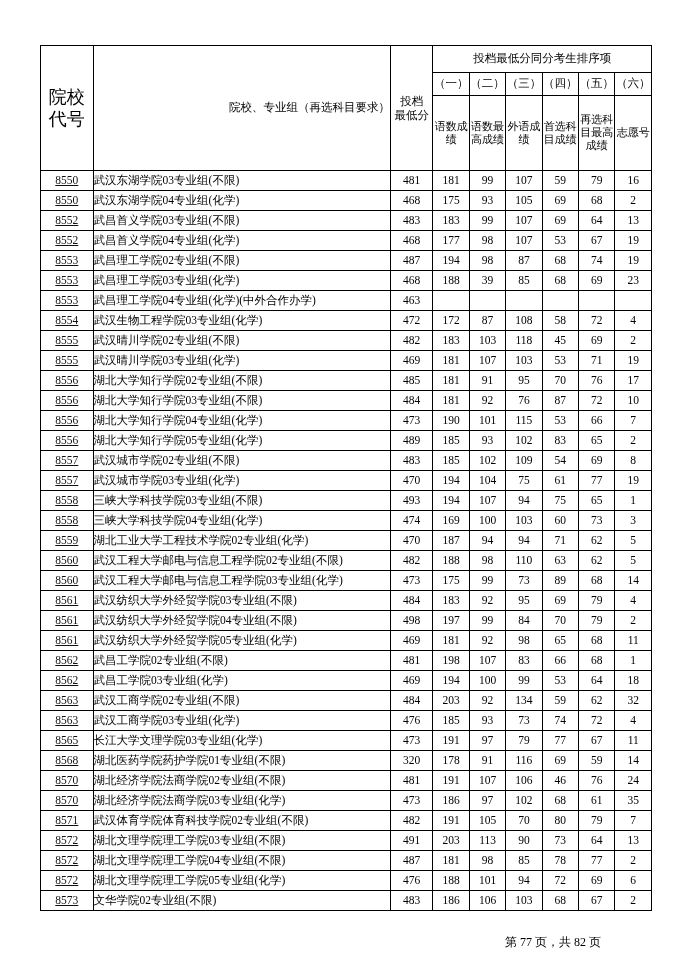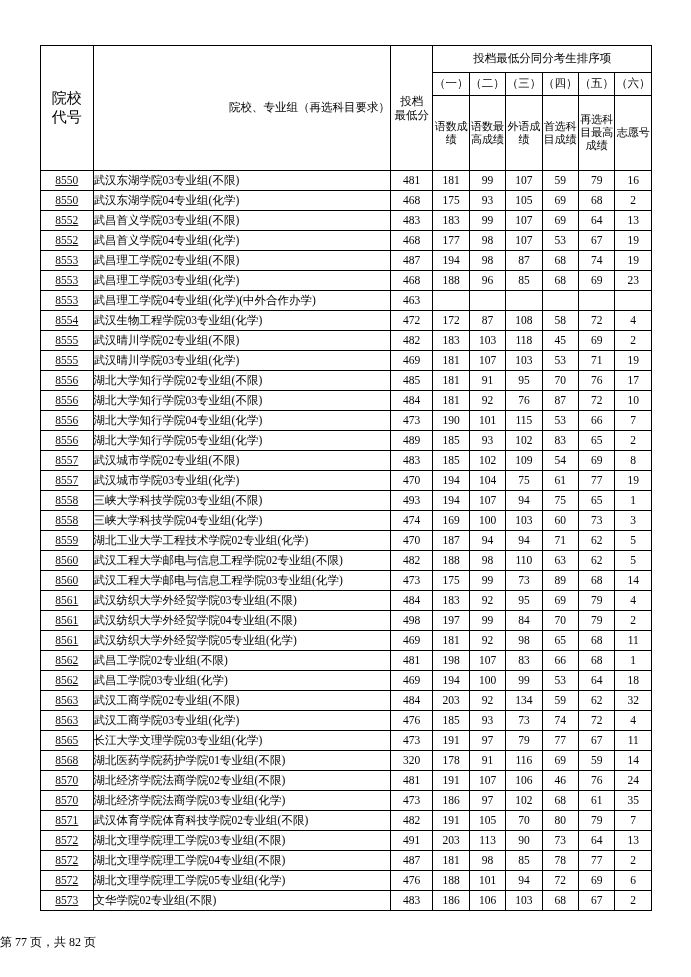--- a/index.html
+++ b/index.html
@@ -41,21 +41,21 @@
     vertical-align: middle;
     font-size: 11.5px;
     line-height: 1.15;
   }
 
   
   th.h-code {
     width: 52px;
     text-align: center;
   }
-  th.h-code .two-line { line-height: 1.25; font-size: 15px; text-align: center; }
+  th.h-code .two-line { line-height: 1.25; font-size: 18px; text-align: center; }
 
   th.h-name {
     width: 294px;
     text-align: right;
     font-size: 12.5px;
   }
 
   th.h-min {
     width: 42px;
     text-align: center;
@@ -110,21 +110,21 @@
     text-align: center;
     font-size: 11.5px;
   }
 
   
   .footer {
     position: absolute;
     left: 0;
     top: 934px;
     width: 601px;
-    text-align: left;
+    text-align: right;
     font-size: 12px;
     font-family: "Liberation Serif", "DejaVu Serif", serif;
   }
 </style>
 </head>
 <body>
 
 <div id="page">
 
   <table class="score-table">
@@ -229,21 +229,21 @@
           <td class="c-num">87</td>
           <td class="c-num">68</td>
           <td class="c-num">74</td>
           <td class="c-num">19</td>
         </tr>
         <tr class="data-row">
           <td class="c-code">8553</td>
           <td class="c-name">武昌理工学院03专业组(化学)</td>
           <td class="c-num">468</td>
           <td class="c-num">188</td>
-          <td class="c-num">96</td>
+          <td class="c-num">39</td>
           <td class="c-num">85</td>
           <td class="c-num">68</td>
           <td class="c-num">69</td>
           <td class="c-num">23</td>
         </tr>
         <tr class="data-row">
           <td class="c-code">8553</td>
           <td class="c-name">武昌理工学院04专业组(化学)(中外合作办学)</td>
           <td class="c-num">463</td>
           <td class="c-num"></td>

